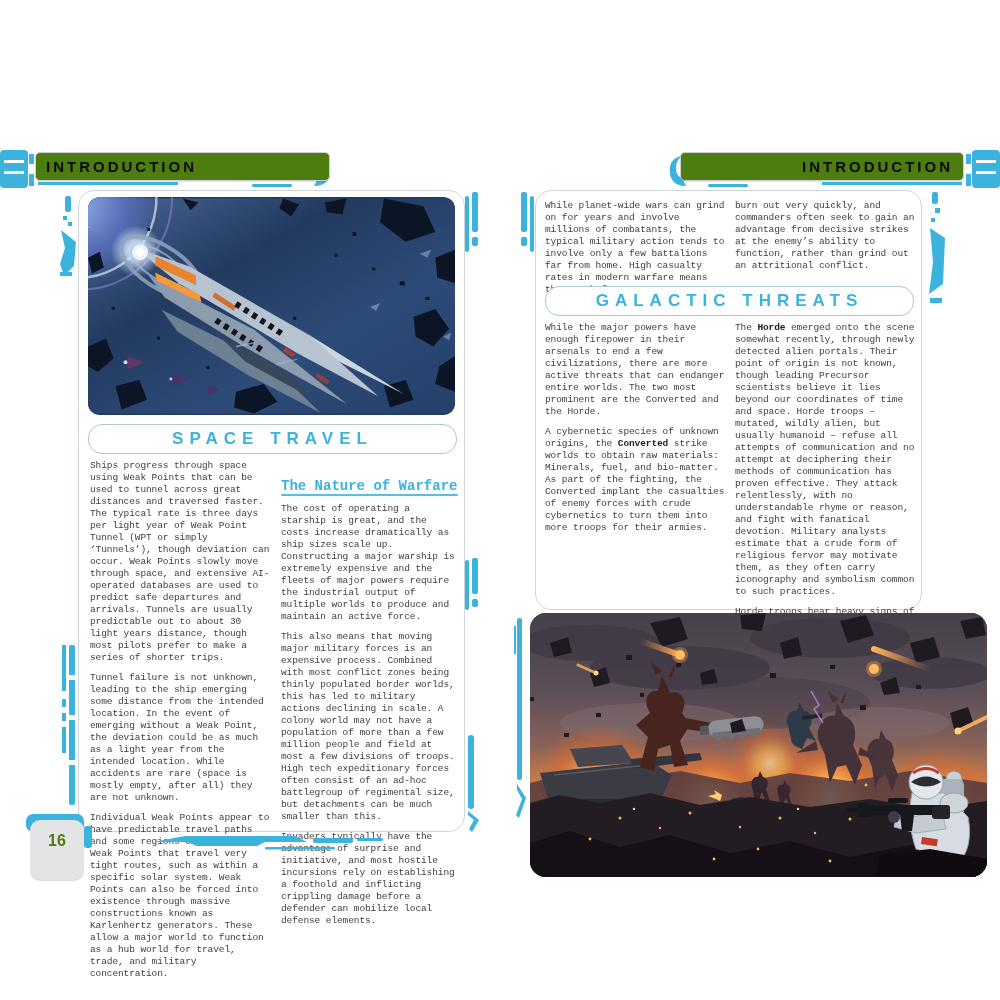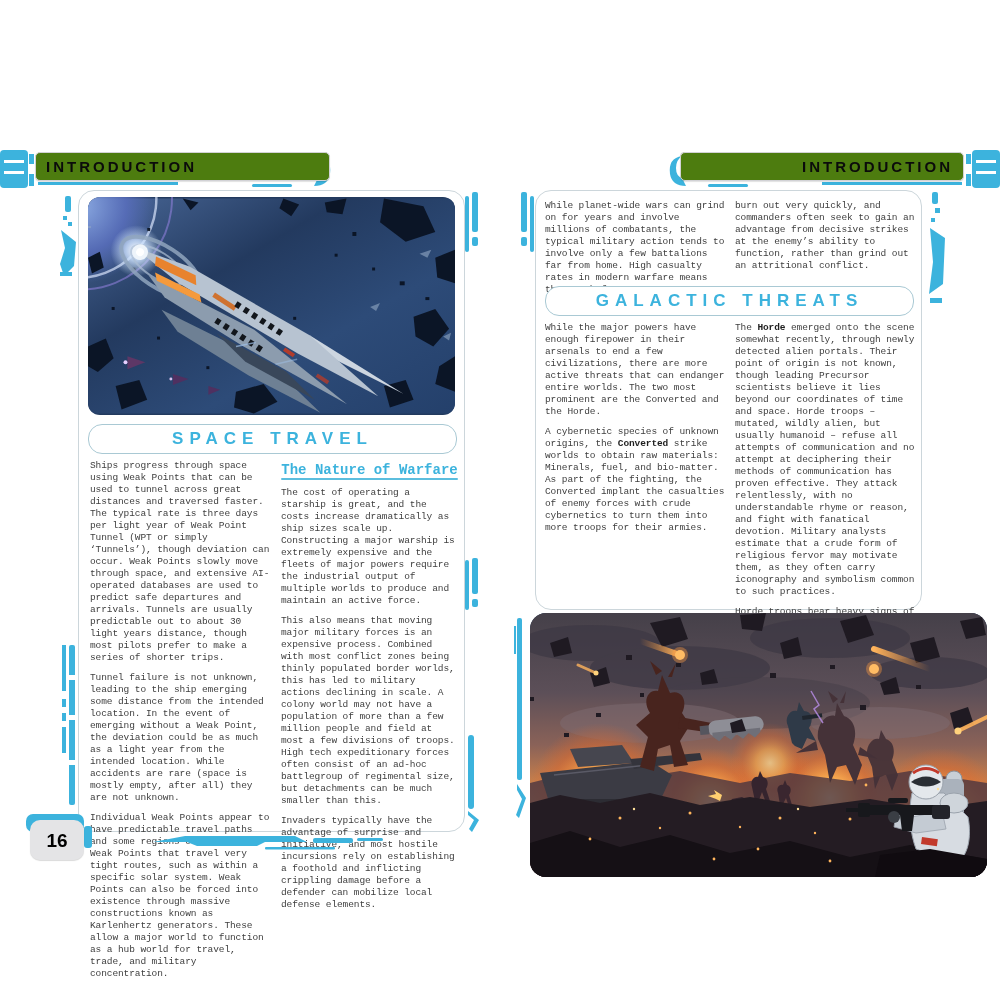--- a/index.html
+++ b/index.html
@@ -35,26 +35,26 @@
   
   .col{font-size:9.5px;line-height:12px;letter-spacing:-0.1px;color:#3e3e3e;font-family:Liberation Mono, monospace;}
   .col p{margin:0 0 8px 0;}
   .b{font-weight:bold;color:#1f1f1f;margin-top:43px;}
   .colL1{left:90px;top:460px;width:182px;}
   .colL2{left:281px;top:460px;width:177px;}
   .colR1{left:545px;top:200px;width:181px;}
   .colR2{left:735px;top:200px;width:180px;}
   .thrC1{left:545px;top:322px;width:181px;}
   .thrC2{left:735px;top:322px;width:180px;}
-  .subhead{color:#3cb3dd;font-size:14px;font-weight:bold;margin:4px 0 2px 0;letter-spacing:0;text-align:center;}
+  .subhead{color:#3cb3dd;font-size:14px;font-weight:bold;margin:20px 0 2px 0;letter-spacing:0;}
   .subrule{height:2px;background:#5cbede;margin:0 0 7px 0;border-radius:1px;}
   
   .pagenum{
-    left:30px;top:820px;width:54px;height:40px;background:#e4e4e6;border-radius:10px;
-    text-align:center;line-height:42px;font-size:19px;font-weight:bold;color:#000000;
+    left:30px;top:820px;width:54px;height:60px;background:#e4e4e6;border-radius:10px;
+    text-align:center;line-height:42px;font-size:16px;font-weight:bold;color:#4d7c0f;
     box-shadow:0 1px 1px rgba(0,0,0,.15);
   }
 </style>
 </head>
 <body>
 
 <svg class="abs" style="left:0;top:144px;" width="345" height="50" viewBox="0 0 345 50">
   <rect x="0" y="6" width="28" height="38" rx="4" fill="#3cb3dd"></rect>
   <rect x="4" y="16" width="20" height="3" fill="#ffffff"></rect>
   <rect x="4" y="27" width="20" height="3" fill="#ffffff"></rect>

